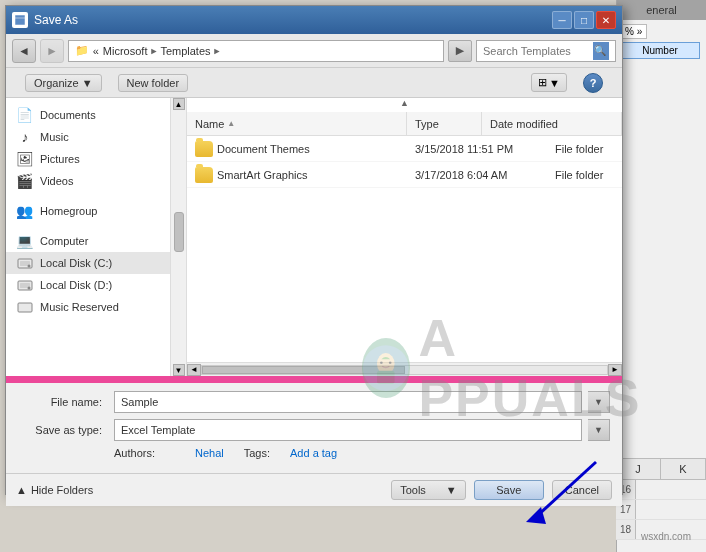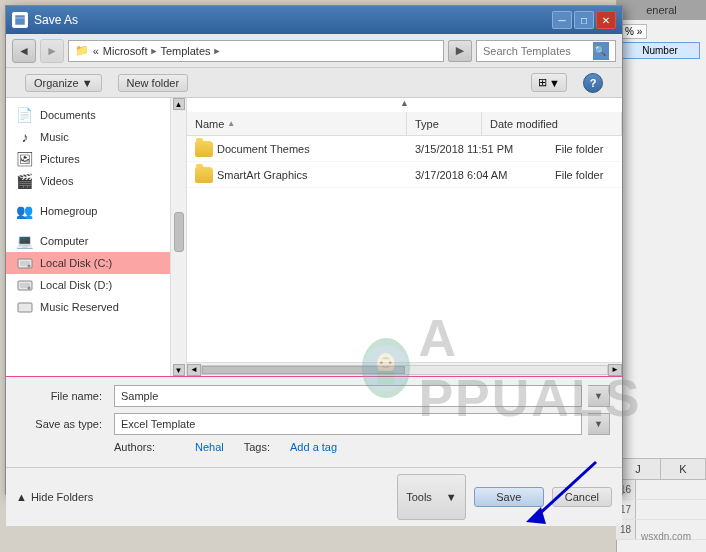--- a/index.html
+++ b/index.html
@@ -316,21 +316,21 @@
     .sidebar-item {
       display: flex;
       align-items: center;
       gap: 6px;
       padding: 3px 10px;
       cursor: pointer;
       font-size: 11px;
       color: #333;
     }
     .sidebar-item.active {
-      background: #fca5a5;
+      background: #e5e5e5;
     }
     .sidebar-item .item-icon {
       width: 18px;
       height: 16px;
       display: flex;
       align-items: center;
       justify-content: center;
       font-size: 14px;
       flex-shrink: 0;
     }
@@ -504,21 +504,21 @@
       top: 0;
       width: 50%;
       height: 100%;
       background: #c0c0c0;
       border: 1px solid #aaa;
     }
 
     
     .bottom-form {
       background: #f0f0f0;
-      border-top: 1px solid #ec4899;
+      border-top: 7px solid #ec4899;
       padding: 8px 12px;
     }
     .form-row {
       display: flex;
       align-items: center;
       margin-bottom: 6px;
       gap: 6px;
     }
     .form-label {
       width: 90px;
@@ -585,25 +585,25 @@
       cursor: pointer;
       font-size: 11px;
       color: #333;
       background: none;
       border: none;
     }
     .footer-spacer { flex: 1; }
     .tools-btn {
       display: flex;
       align-items: center;
-      gap: 14px;
+      gap: 20px;
       background: linear-gradient(to bottom, #ececec, #d8d8d8);
       border: 1px solid #bbb;
       border-radius: 3px;
-      padding: 16px 8px;
+      padding: 3px 8px;
       cursor: pointer;
       font-size: 11px;
       color: #333;
     }
     .save-btn {
       background: linear-gradient(to bottom, #dde8f5, #b8cce8);
       border: 1px solid #7a9fc5;
       border-radius: 3px;
       padding: 3px 18px;
       cursor: pointer;

